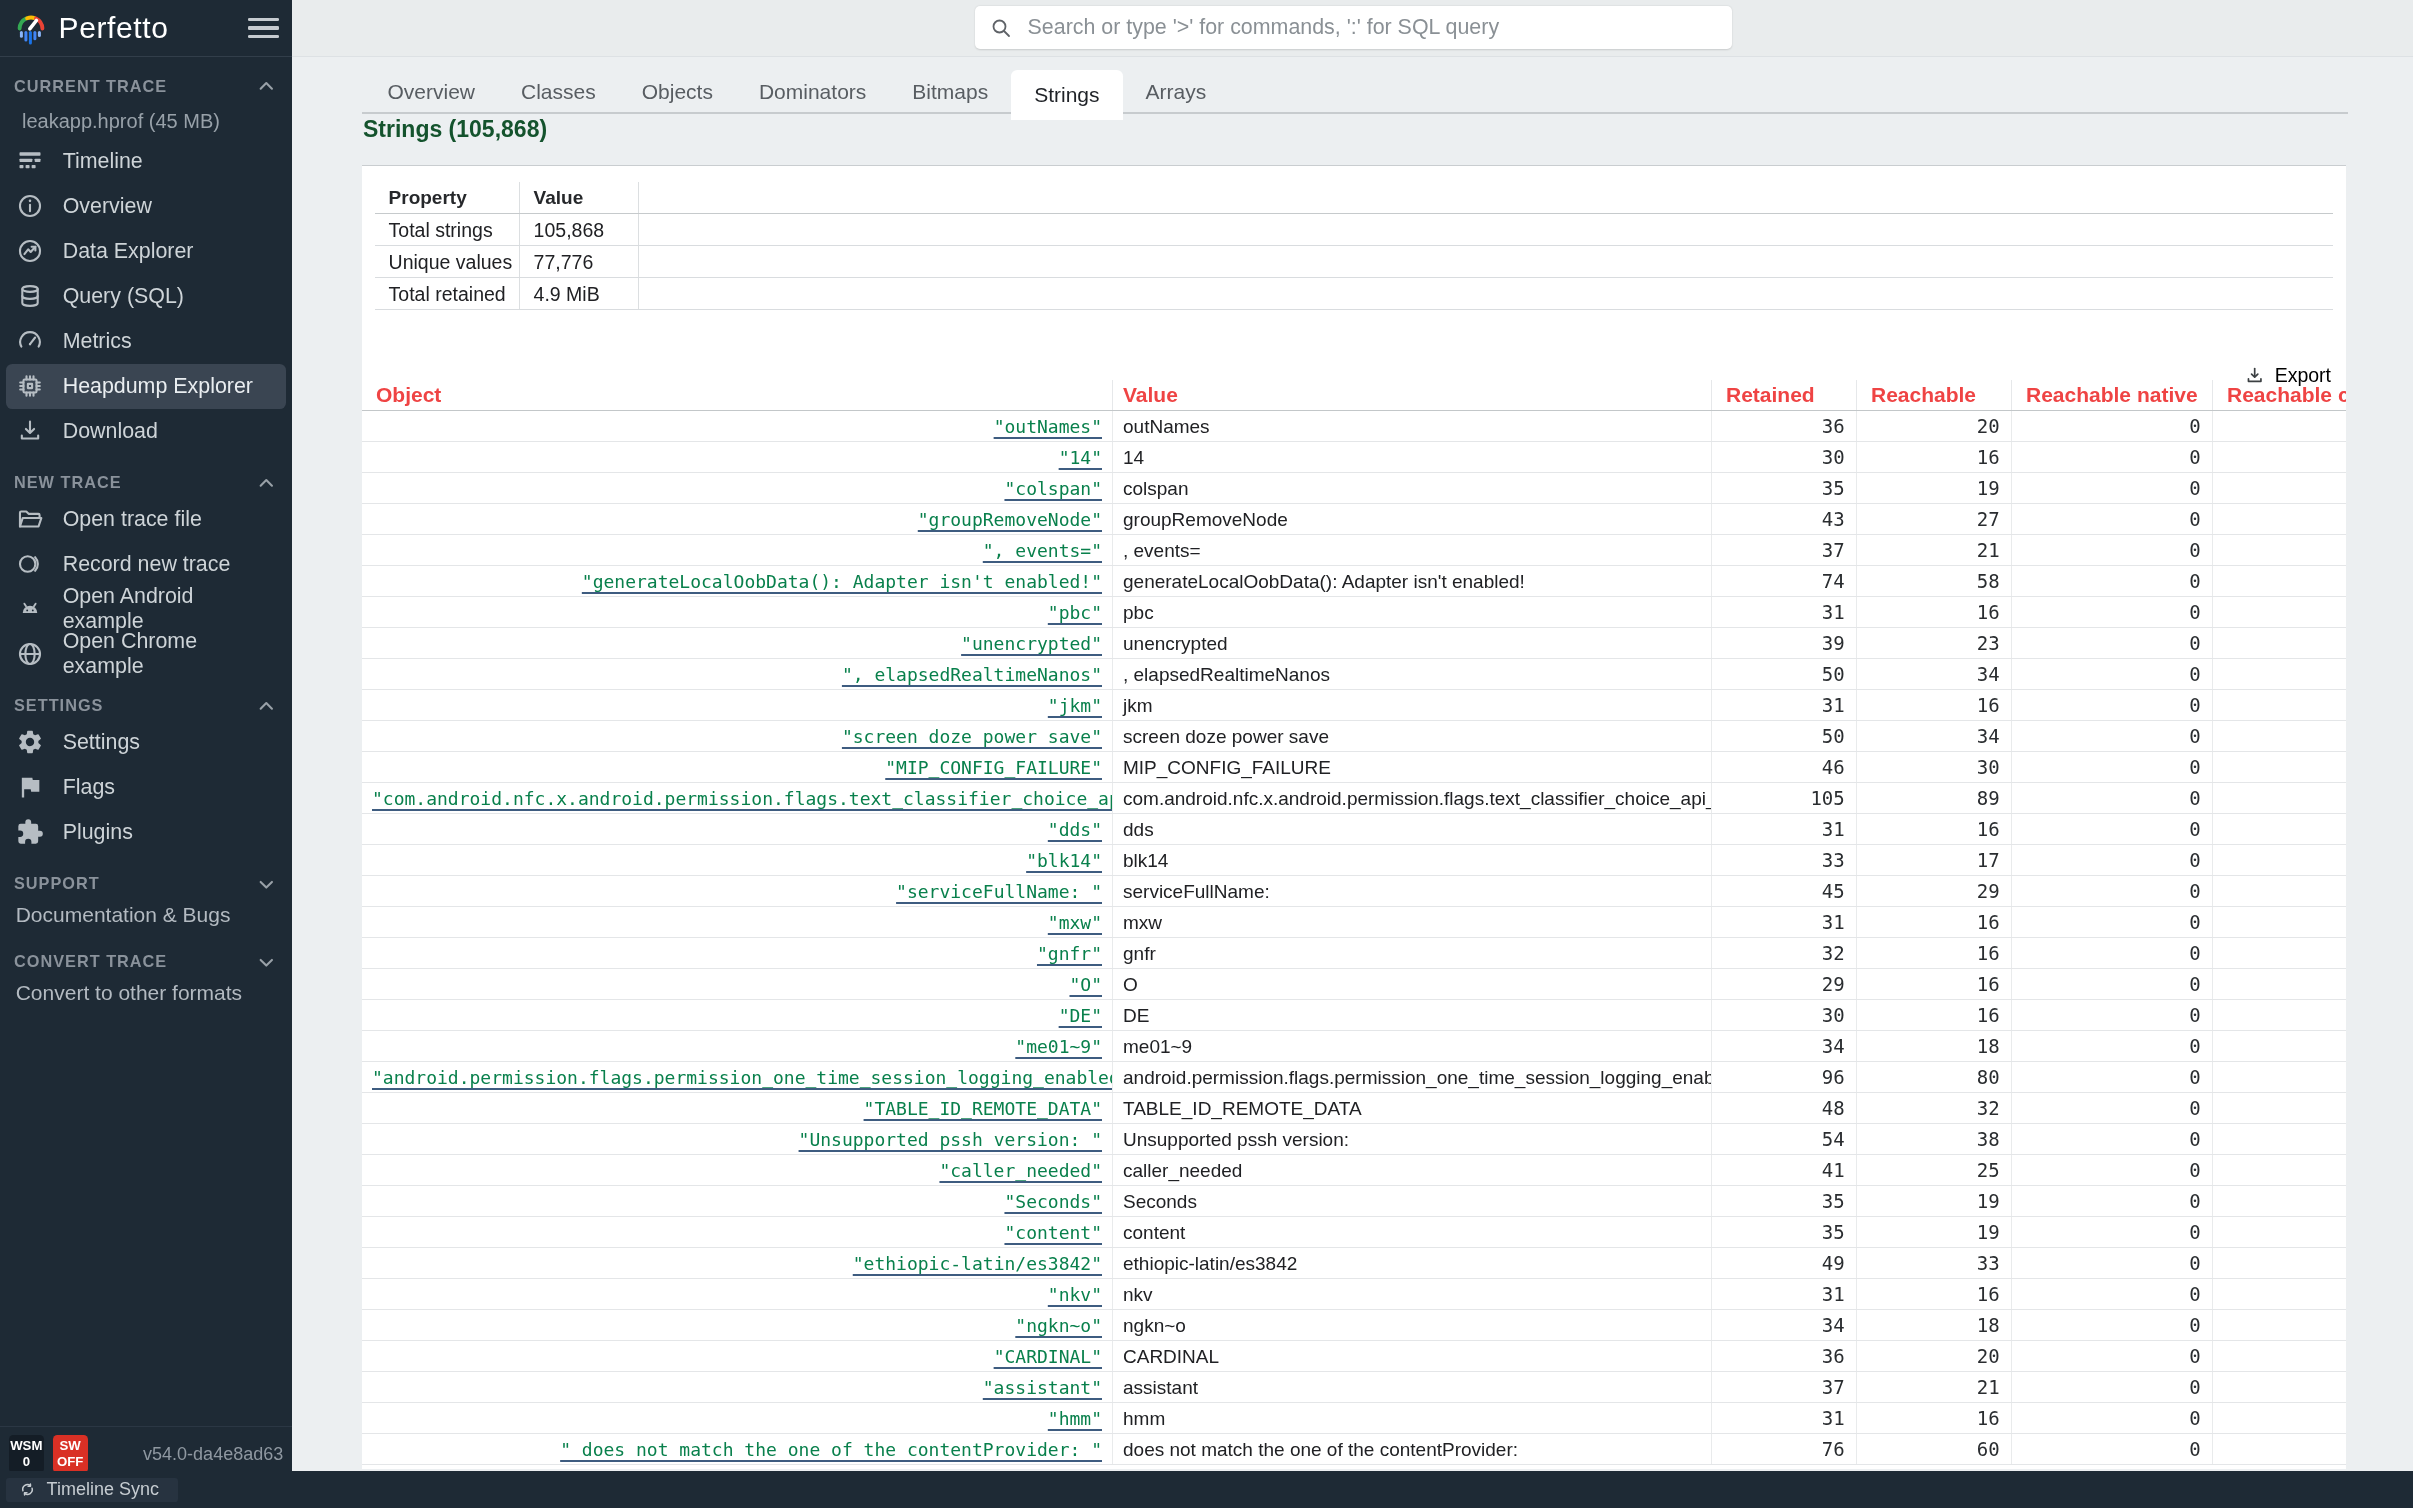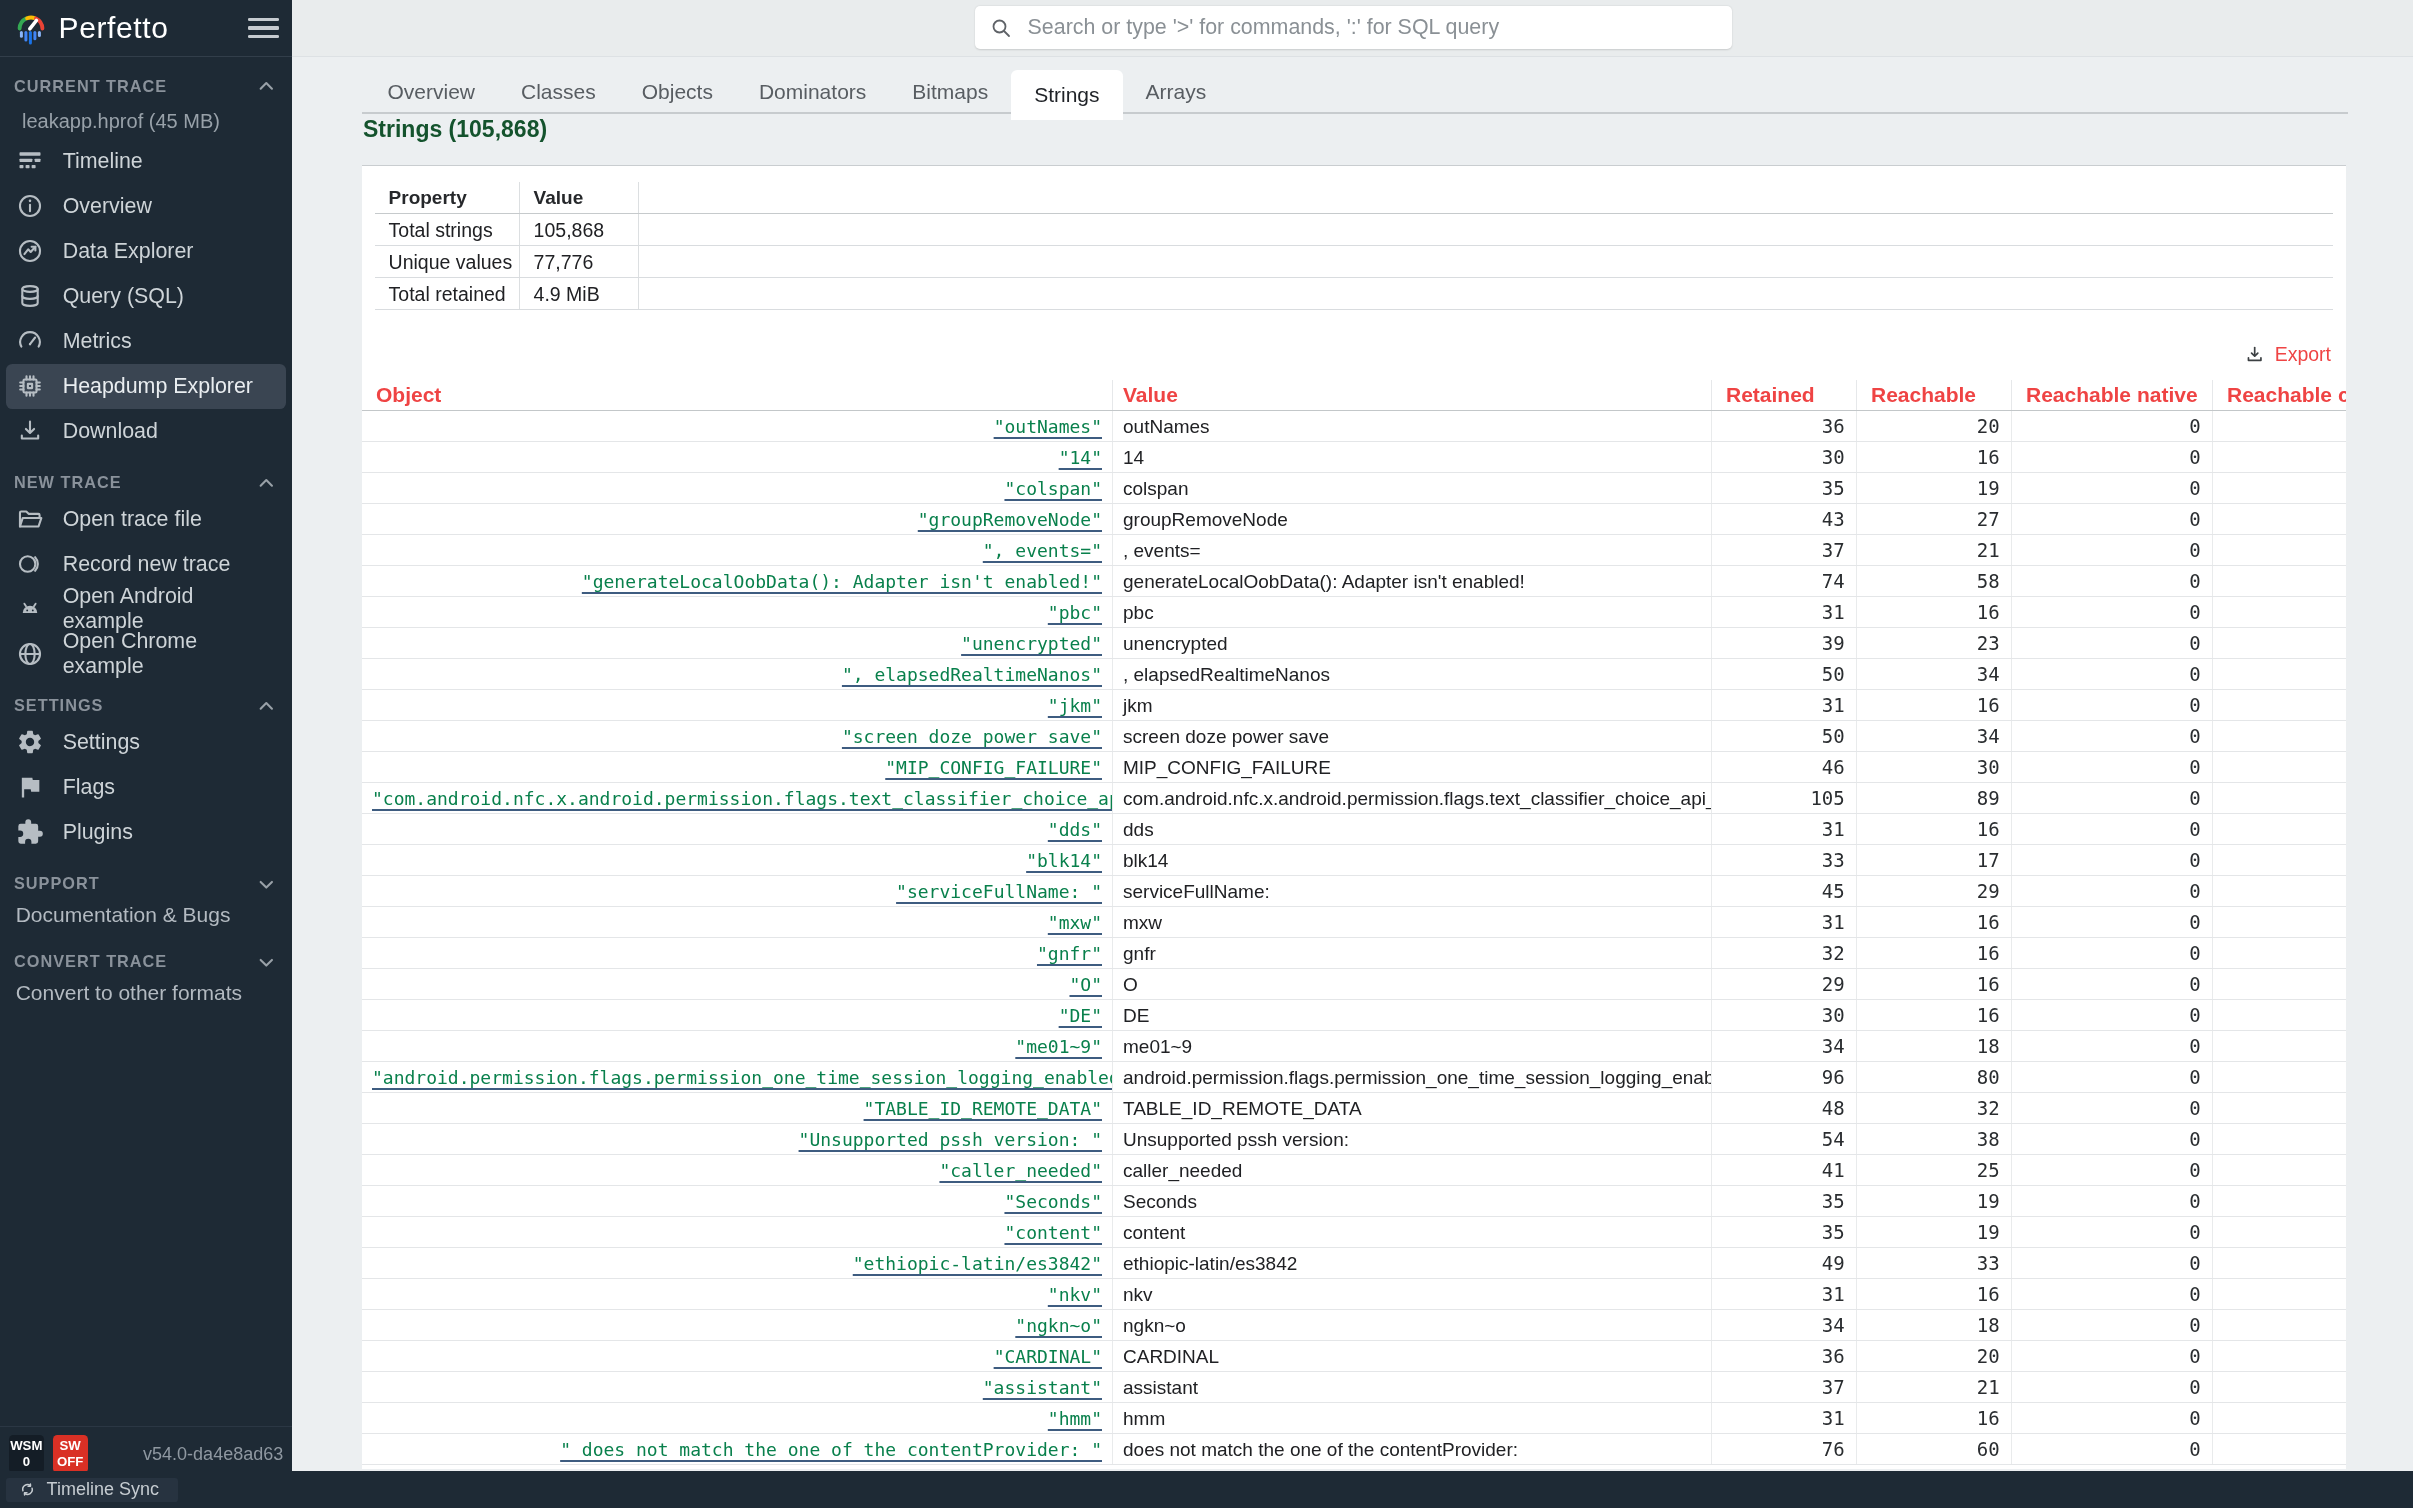--- a/index.html
+++ b/index.html
@@ -63,22 +63,22 @@
   
   .summary{position:absolute;left:12.6px;top:16.3px;right:12.6px;}
   .srow{display:grid;grid-template-columns:145px 119px 1fr;height:32px;}
   .scell{line-height:32px;font-size:19.5px;color:#202124;padding-left:14px;white-space:nowrap;overflow:hidden;}
   .srow .scell:nth-child(1),.srow .scell:nth-child(2){border-right:1.3px solid #dcdfe1;}
   .srow.head{border-bottom:1.3px solid #c6cacc;}
   .srow.head .scell{font-weight:700;color:#26282b;font-size:19px;}
   .srow.data{border-bottom:1.3px solid #d9dcdf;}
 
   
-  .export-btn{position:absolute;top:177px;right:15px;display:flex;align-items:center;gap:8.8px;
-    font-size:19.5px;color:#ef4444;cursor:pointer;}
+  .export-btn{position:absolute;top:198px;right:15px;display:flex;align-items:center;gap:8.8px;
+    font-size:19.5px;color:#000000;cursor:pointer;}
   .export-btn svg{width:21.4px;height:21.4px;}
 
   
   .stable{position:absolute;left:0;top:214px;right:0;}
   .thead,.trow{display:grid;grid-template-columns:751px 599px 145px 155px 201px 133px;}
   .thead{height:31px;border-bottom:1.3px solid #c3c7c9;}
   .hcell{line-height:29.5px;font-size:21px;font-weight:700;color:#ef4444;white-space:nowrap;overflow:hidden;
     border-right:0.6px solid #e6e8ea;padding-left:14px;cursor:pointer;}
   .hcell:last-child{border-right:none;}
   .hcell.h-val{padding-left:10px;}

